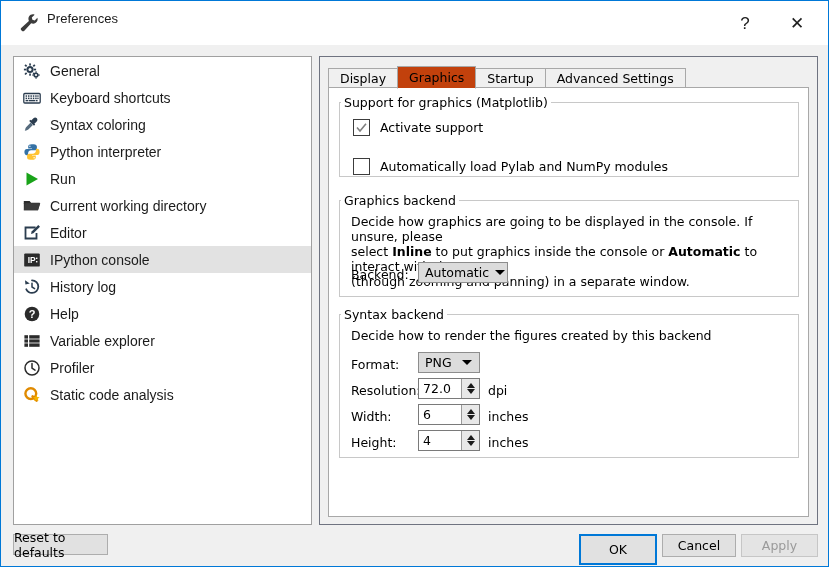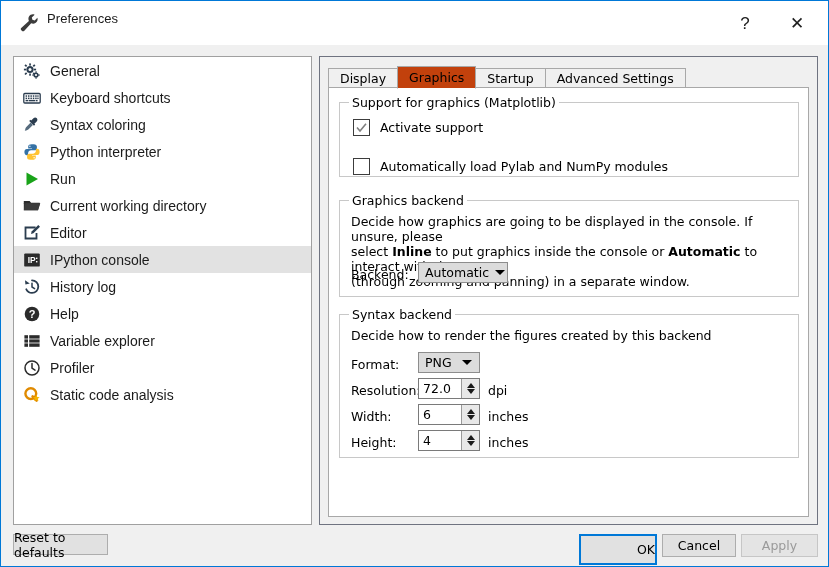--- a/index.html
+++ b/index.html
@@ -115,21 +115,21 @@
     box-sizing: border-box;
   }
   
   .groupbox {
     position: absolute;
     border: 1px solid #c8c8c8;
     box-sizing: border-box;
   }
   .group-title {
     position: absolute;
-    top: -8px; left: 9px;
+    top: -8px; left: 1px;
     background: #ffffff;
     padding: 0 3px;
     font-size: 12.5px;
     font-family: "DejaVu Sans", sans-serif;
     color: #000;
     white-space: nowrap;
   }
   .body-text {
     font-size: 12.5px;
     font-family: "DejaVu Sans", sans-serif;
@@ -514,21 +514,21 @@
         </div>
         <span class="unit-label" style="left:148px; top:120px;">inches</span>
       </div>
 
     </div>
   </div>
 
   <div class="btn" style="left:12px; top:533px; width:95px; height:21px;">
     <span>Reset to defaults</span>
   </div>
-  <div class="btn default" style="left:578px; top:533px; width:78px; height:31px;justify-content:flex-end;">
+  <div class="btn default" style="left:578px; top:533px; width:78px; height:31px;">
     <span>OK</span>
   </div>
   <div class="btn" style="left:661px; top:533px; width:74px; height:23px;">
     <span>Cancel</span>
   </div>
   <div class="btn disabled" style="left:740px; top:533px; width:77px; height:23px;">
     <span>Apply</span>
   </div>
 
 </div>

